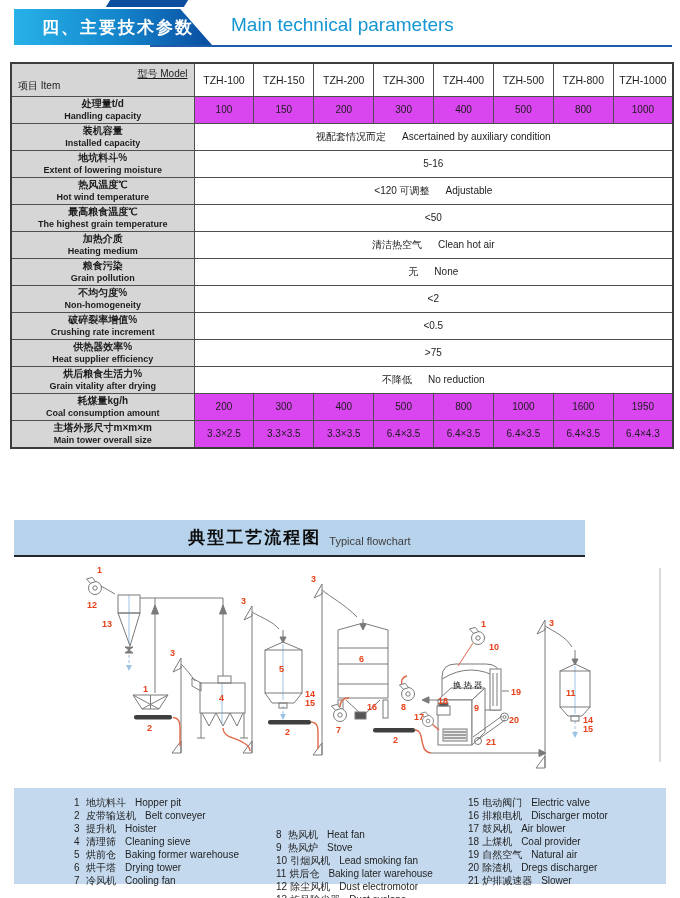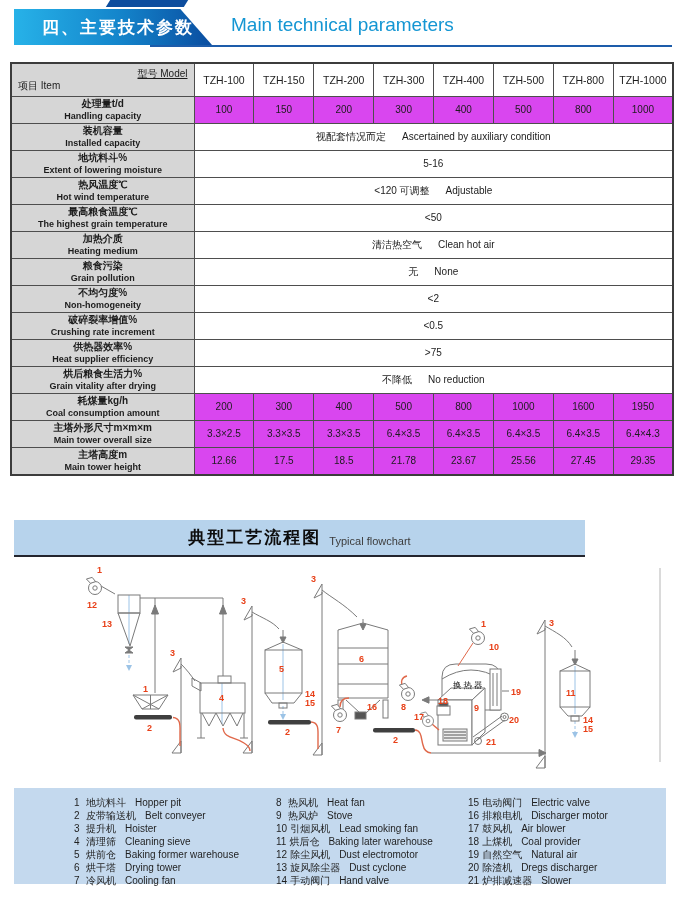--- a/index.html
+++ b/index.html
@@ -42,21 +42,21 @@
   
   svg.diagram{position:absolute;left:10px;top:560px;}
   .dlabel{font-size:9px;font-weight:bold;fill:#e84018;font-family:"Liberation Sans",sans-serif;}
   .exch{font-size:8.5px;fill:#111;letter-spacing:2px;font-family:"Liberation Sans",sans-serif;}
 
   
   .legend{position:absolute;left:14px;top:788px;width:652px;height:96px;background:#c4d9ee;
           display:flex;box-sizing:border-box;padding:8px 0 0 60px;}
   .legend ul{list-style:none;margin:0;padding:0;font-size:10px;color:#1f1f1f;line-height:13px;}
   .legend ul.c1{width:202px;}
-  .legend ul.c2{width:192px;}
+  .legend ul.c2{width:192px;margin-top:32px;}
   .legend li .num{display:inline-block;min-width:9px;margin-right:3px;}
   .legend li .en{margin-left:9px;}
 </style>
 </head>
 <body>
 
 <div class="page">
 
   <div class="top-sliver"></div>
   <div class="ribbon">
@@ -198,34 +198,20 @@
             <div class="en">Main tower overall size</div>
           </th>
           <td class="val">3.3×2.5</td>
           <td class="val">3.3×3.5</td>
           <td class="val">3.3×3.5</td>
           <td class="val">6.4×3.5</td>
           <td class="val">6.4×3.5</td>
           <td class="val">6.4×3.5</td>
           <td class="val">6.4×3.5</td>
           <td class="val">6.4×4.3</td>
-        </tr>
-        <tr>
-          <th class="lbl">
-            <div class="zh">主塔高度m</div>
-            <div class="en">Main tower height</div>
-          </th>
-          <td class="val">12.66</td>
-          <td class="val">17.5</td>
-          <td class="val">18.5</td>
-          <td class="val">21.78</td>
-          <td class="val">23.67</td>
-          <td class="val">25.56</td>
-          <td class="val">27.45</td>
-          <td class="val">29.35</td>
         </tr>
       </tbody>
     </table>
 
   <div class="flow-banner">
     <span class="zh">典型工艺流程图</span>
     <span class="en">Typical flowchart</span>
   </div>
 
   <svg class="diagram" width="660" height="226" viewBox="0 0 660 226">

